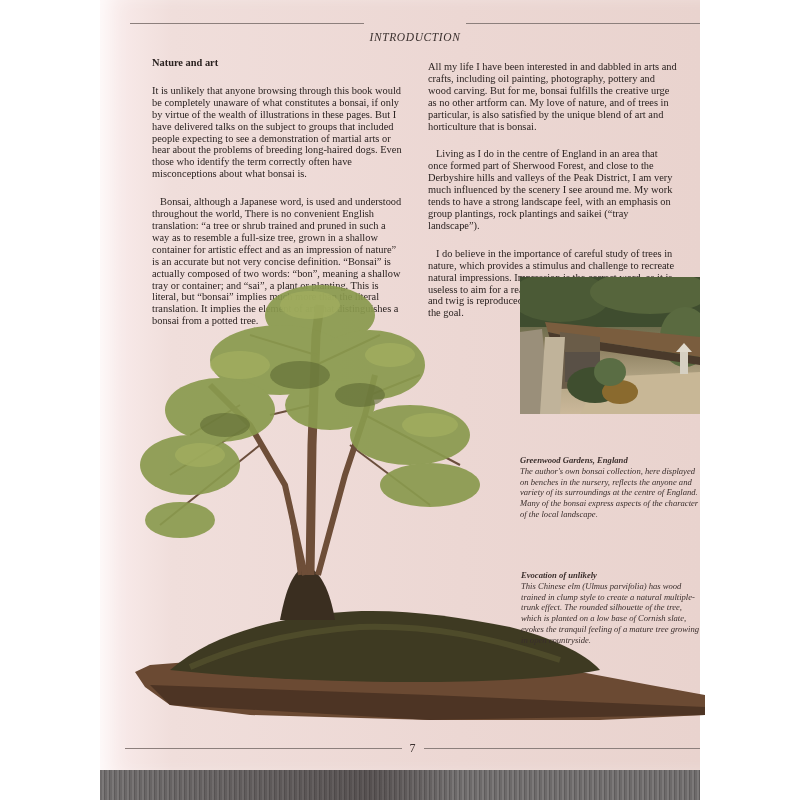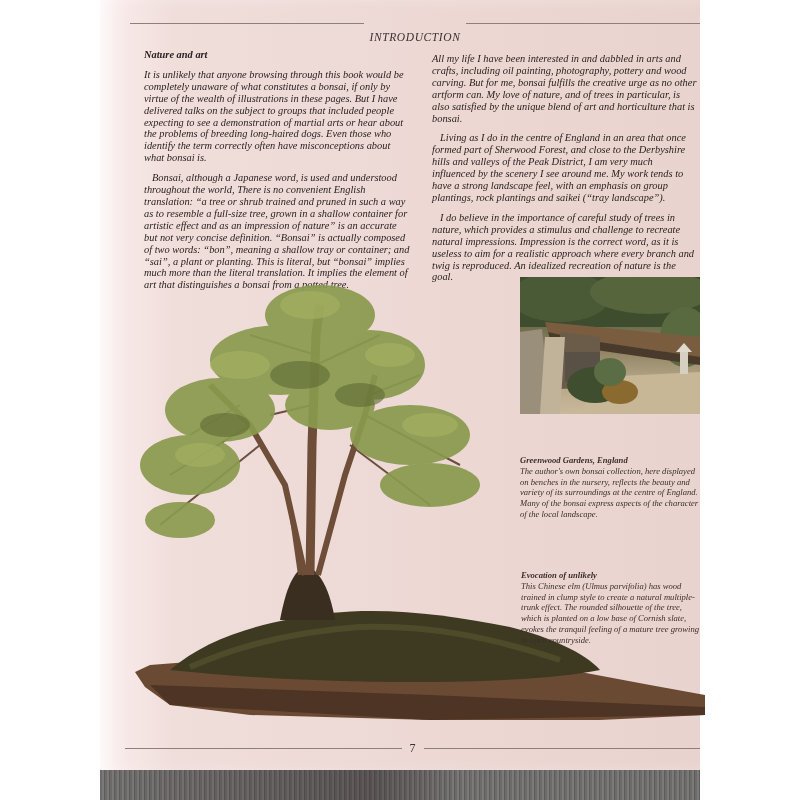--- a/index.html
+++ b/index.html
@@ -32,22 +32,22 @@
   .rule { flex:1; height:1px; background:#8c7f7c; }
   .header-title {
     font-style:italic; font-size:11.5px; letter-spacing:.6px; color:#3a302e;
     padding:0 6px;
     margin-top:27px;
   }
   .col {
     position:absolute; font-size:10.4px; line-height:11.9px; color:#2a2220;
   }
   .col-left { left:36px; top:41px; width:283px; }
-  .col-right { left:324px; top:45px; width:282px; }
-  .col p { margin:8px; text-indent:0;font-style:italic; }
+  .col-right { left:312px; top:45px; width:282px; }
+  .col p { margin:16px; text-indent:0; }
   .col p.indent { text-indent:8px; }
   .sec-head { font-weight:bold; }
   .garden-photo {
     position:absolute; left:420px; top:277px; width:180px; height:137px;
     overflow:hidden;
     background: linear-gradient(180deg,#3c4a2e 0%, #56613f 25%, #8a7d5e 50%, #b3a585 75%, #cbb89a 100%);
   }
   .caption {
     position:absolute; font-size:8.6px; line-height:10.8px; color:#3a2e2c; font-style:italic;
   }
@@ -101,21 +101,21 @@
       <polygon points="80,100 180,95 180,137 60,137" fill="#c8b796"></polygon>
       <ellipse cx="75" cy="108" rx="28" ry="18" fill="#3f4e2f"></ellipse>
       <ellipse cx="100" cy="115" rx="18" ry="12" fill="#8a6a2e"></ellipse>
       <ellipse cx="90" cy="95" rx="16" ry="14" fill="#5a6d44"></ellipse>
       <rect x="160" y="75" width="8" height="22" fill="#d6d0c2"></rect>
       <polygon points="156,75 172,75 164,66" fill="#e0dacd"></polygon>
     </svg>
   </div>
   <div class="caption caption-garden">
     <span class="cap-title">Greenwood Gardens, England</span>
-    <span>The author's own bonsai collection, here displayed on benches in the nursery, reflects the beauty and variety of its surroundings at the centre of England. Many of the bonsai express aspects of the character of the local landscape.</span>
+    <span>The author's own bonsai collection, here displayed on benches in the nursery, reflects the anyone and variety of its surroundings at the centre of England. Many of the bonsai express aspects of the character of the local landscape.</span>
   </div>
 
   <svg class="tree-photo" viewBox="0 0 575 455">
 
     <polygon points="5,397 20,390 150,380 300,385 440,395 520,410 575,420 575,440 470,445 300,445 120,440 40,430 15,412" fill="#6b4a33"></polygon>
     <polygon points="20,410 300,420 575,432 575,440 300,445 40,430" fill="#4d3424"></polygon>
 
     <path d="M40,395 C80,360 140,345 200,338 C260,332 320,340 380,352 C420,362 455,378 470,395 C400,410 200,412 40,395 Z" fill="#3e3a22"></path>
     <path d="M60,392 C110,370 170,356 230,352 C300,350 360,362 430,385" stroke="#5a5630" stroke-width="6" fill="none" opacity=".6"></path>
 

